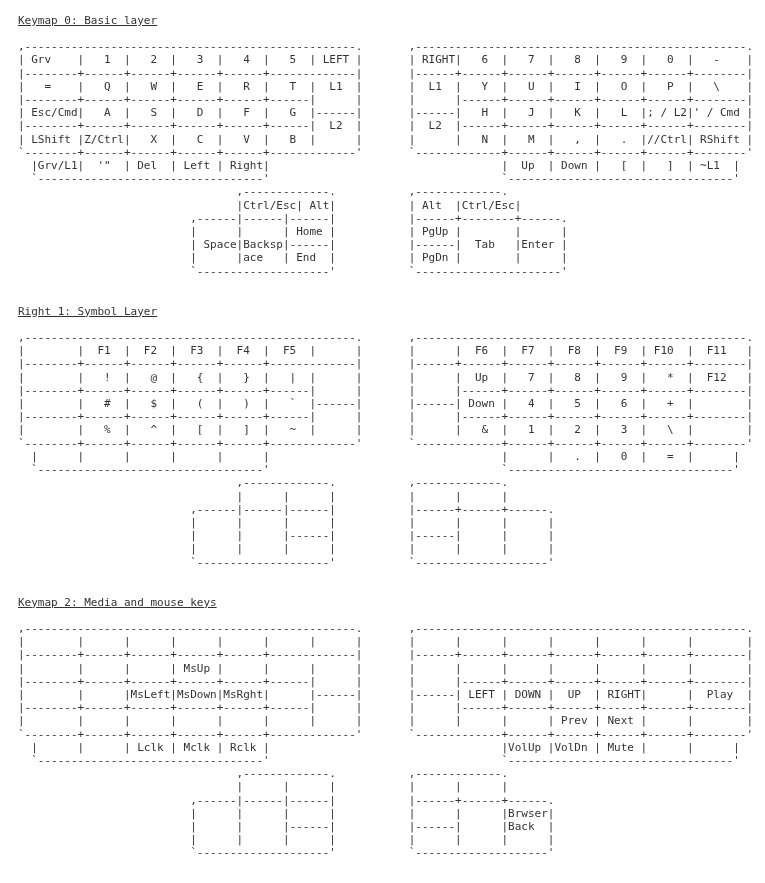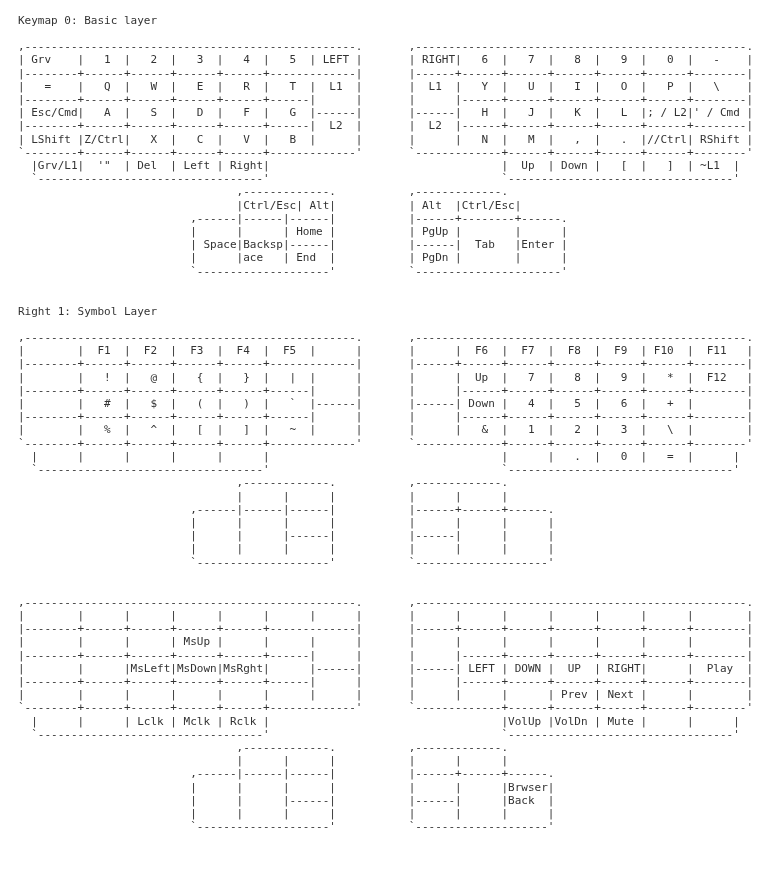--- a/index.html
+++ b/index.html
@@ -18,20 +18,21 @@
   pre {
     margin: 0;
     font-family: "DejaVu Sans Mono", "Liberation Mono", monospace;
     font-size: 11px;
     line-height: 13.2px;
     color: #333333;
     white-space: pre;
   }
   .sec-title {
     margin-bottom: 13px;
+    text-decoration: underline;
   }
   .sec-art {
     margin-bottom: 27px;
   }
 </style>
 </head>
 <body>
 
 <div class="page">
 
@@ -73,20 +74,21 @@
                                  ,-------------.           ,-------------.
                                  |      |      |           |      |      |
                           ,------|------|------|           |------+------+------.
                           |      |      |      |           |      |      |      |
                           |      |      |------|           |------|      |      |
                           |      |      |      |           |      |      |      |
                           `--------------------'           `--------------------'</pre>
   </section>
 
   <section>
+    <pre class="sec-title">Keymap 2: Media and mouse keys</pre>
     <pre class="sec-art">,--------------------------------------------------.       ,--------------------------------------------------.
 |        |      |      |      |      |      |      |       |      |      |      |      |      |      |        |
 |--------+------+------+------+------+-------------|       |------+------+------+------+------+------+--------|
 |        |      |      | MsUp |      |      |      |       |      |      |      |      |      |      |        |
 |--------+------+------+------+------+------|      |       |      |------+------+------+------+------+--------|
 |        |      |MsLeft|MsDown|MsRght|      |------|       |------| LEFT | DOWN |  UP  | RIGHT|      |  Play  |
 |--------+------+------+------+------+------|      |       |      |------+------+------+------+------+--------|
 |        |      |      |      |      |      |      |       |      |      |      | Prev | Next |      |        |
 `--------+------+------+------+------+-------------'       `-------------+------+------+------+------+--------'
   |      |      | Lclk | Mclk | Rclk |                                   |VolUp |VolDn | Mute |      |      |

